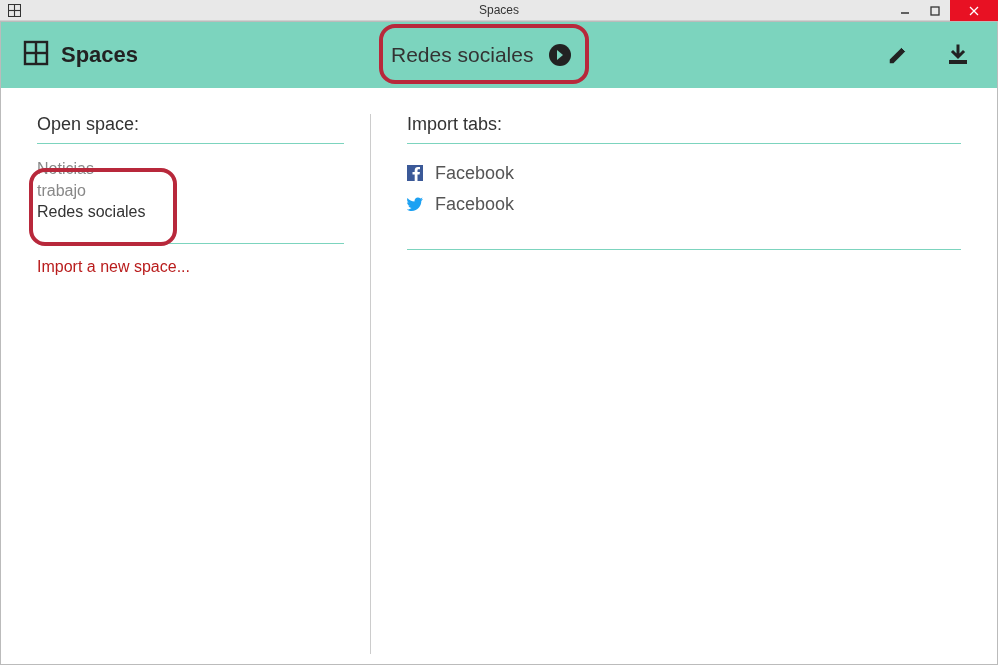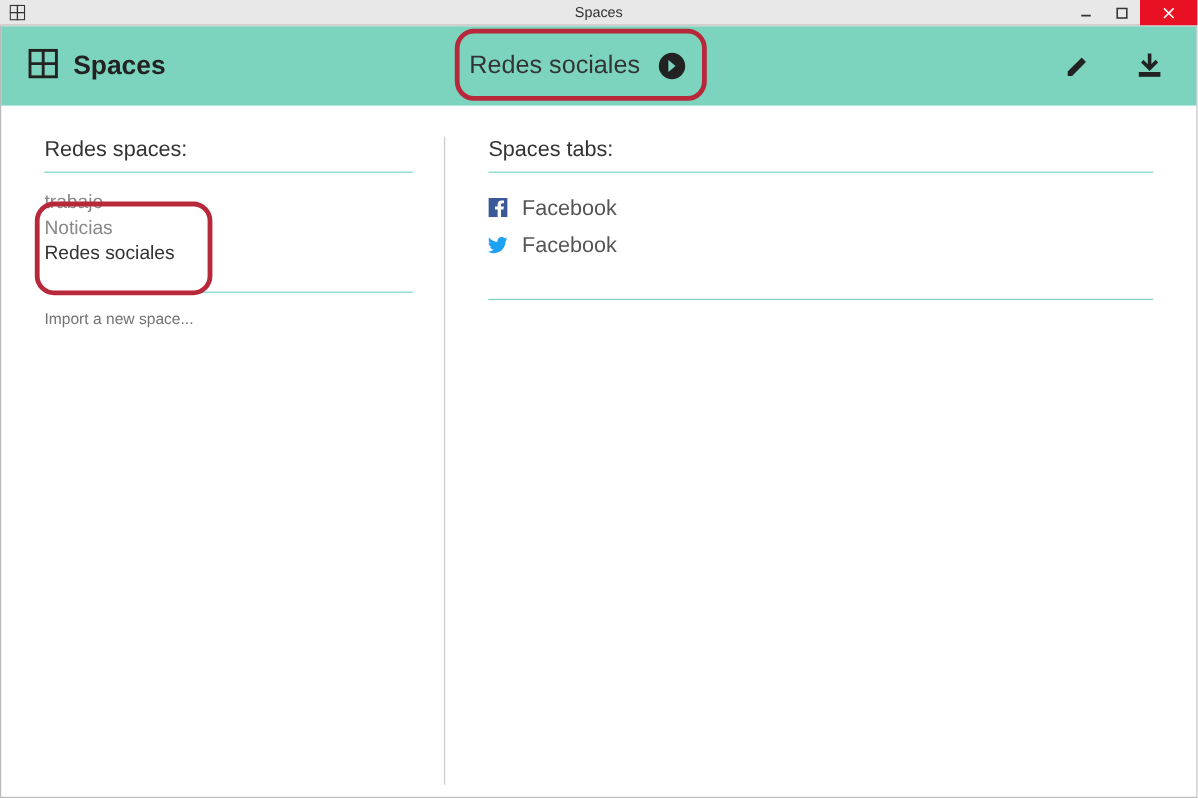--- a/index.html
+++ b/index.html
@@ -153,22 +153,22 @@
     .space-item {
       font-size: 16px;
       color: #888;
       line-height: 1.35;
       cursor: pointer;
     }
     .space-item.active {
       color: #333;
     }
     .import-link {
-      font-size: 13px;
-      color: #737373;
+      font-size: 16px;
+      color: #b91c1c;
       cursor: pointer;
     }
     .annot-oval-2 {
       position: absolute;
       left: 18px;
       top: 54px;
       width: 148px;
       height: 78px;
       border: 4px solid #b8283b;
       border-radius: 16px;
@@ -259,37 +259,37 @@
         </svg>
       </span>
     </div>
 
     <div class="annot-oval-1"></div>
   </div>
 
   <div class="content">
 
     <div class="sidebar">
-      <div class="section-title">Redes spaces:</div>
+      <div class="section-title">Open space:</div>
       <hr class="divider">
       <div class="space-list">
+        <div class="space-item">Noticias</div>
         <div class="space-item">trabajo</div>
-        <div class="space-item">Noticias</div>
         <div class="space-item active">Redes sociales</div>
       </div>
 
       <hr class="divider">
 
       <div class="import-link">Import a new space...</div>
 
       <div class="annot-oval-2"></div>
     </div>
 
     <div class="main">
-      <div class="section-title">Spaces tabs:</div>
+      <div class="section-title">Import tabs:</div>
       <hr class="divider">
 
       <div class="tab-list">
         <div class="tab-item">
           <svg width="16" height="16" viewBox="0 0 16 16">
             <rect width="16" height="16" fill="#3b5998"></rect>
             <path d="M10.5 16 V9.5 H12.5 L13 7 H10.5 V5.5 C10.5 4.8 10.8 4.3 11.8 4.3 H13 V2.1 C12.7 2.05 11.9 2 11 2 C9 2 7.7 3.2 7.7 5.3 V7 H5.5 V9.5 H7.7 V16 Z" fill="white"></path>
           </svg>
           <span>Facebook</span>
         </div>

